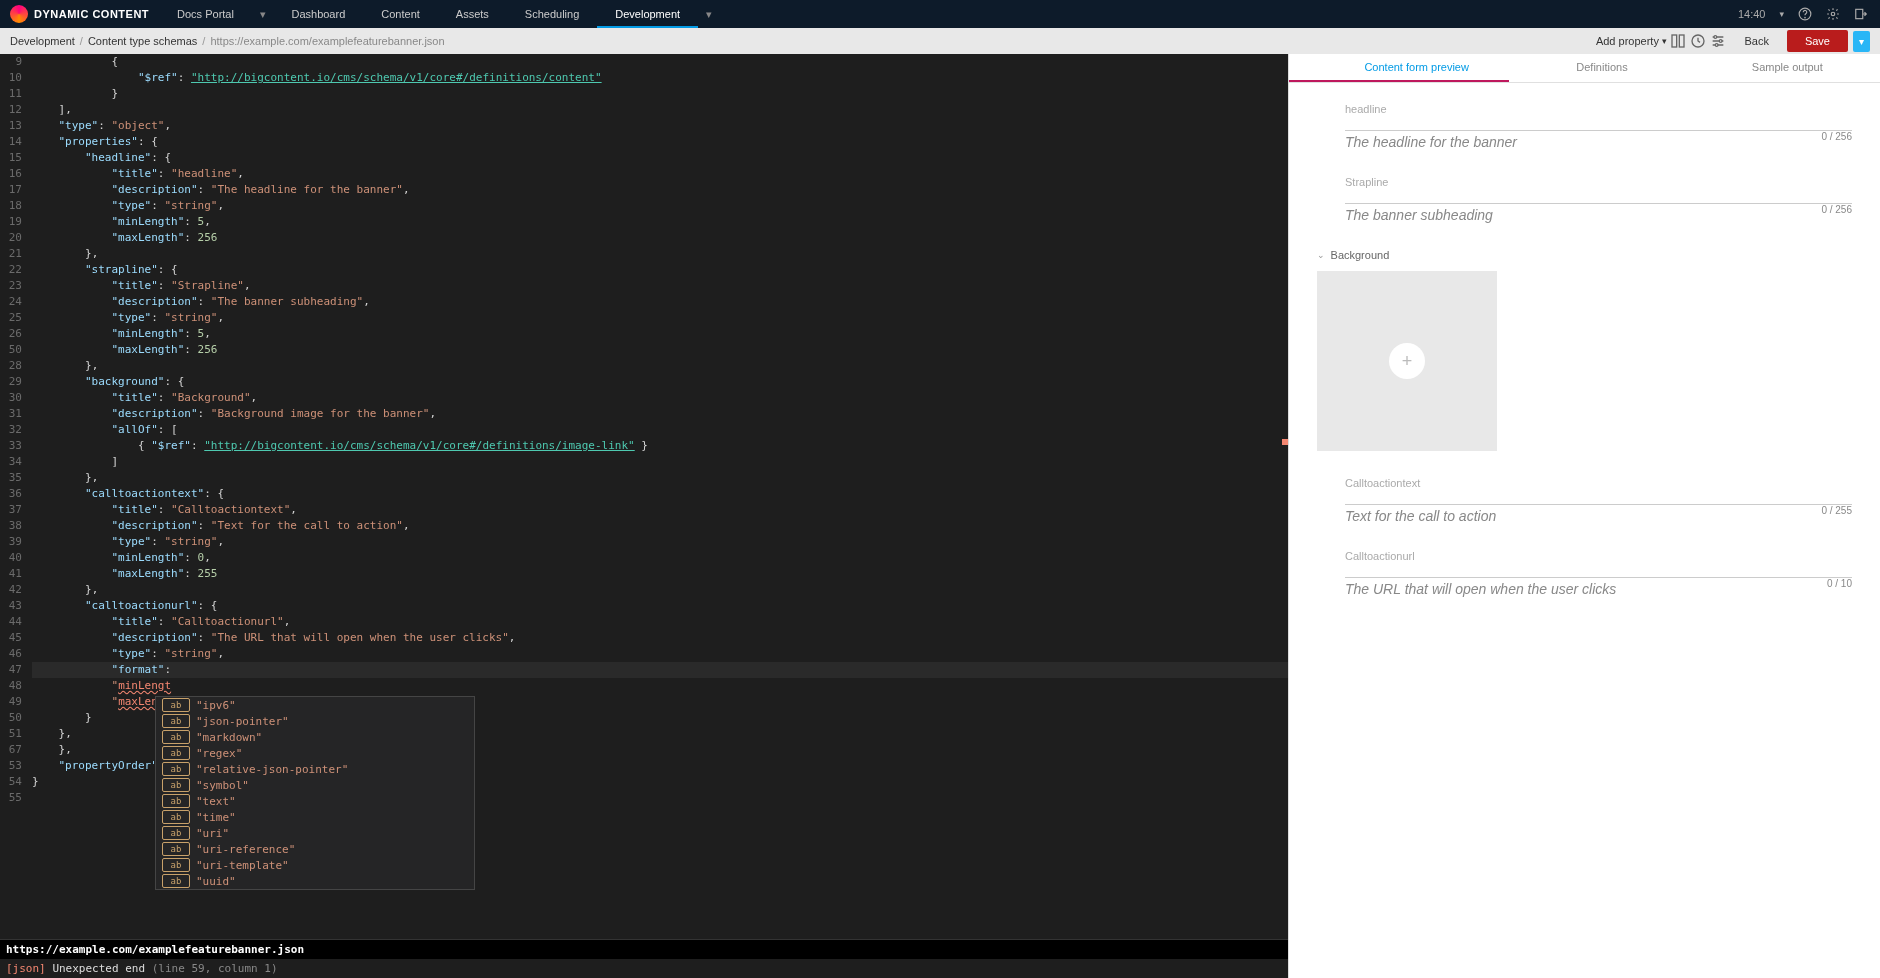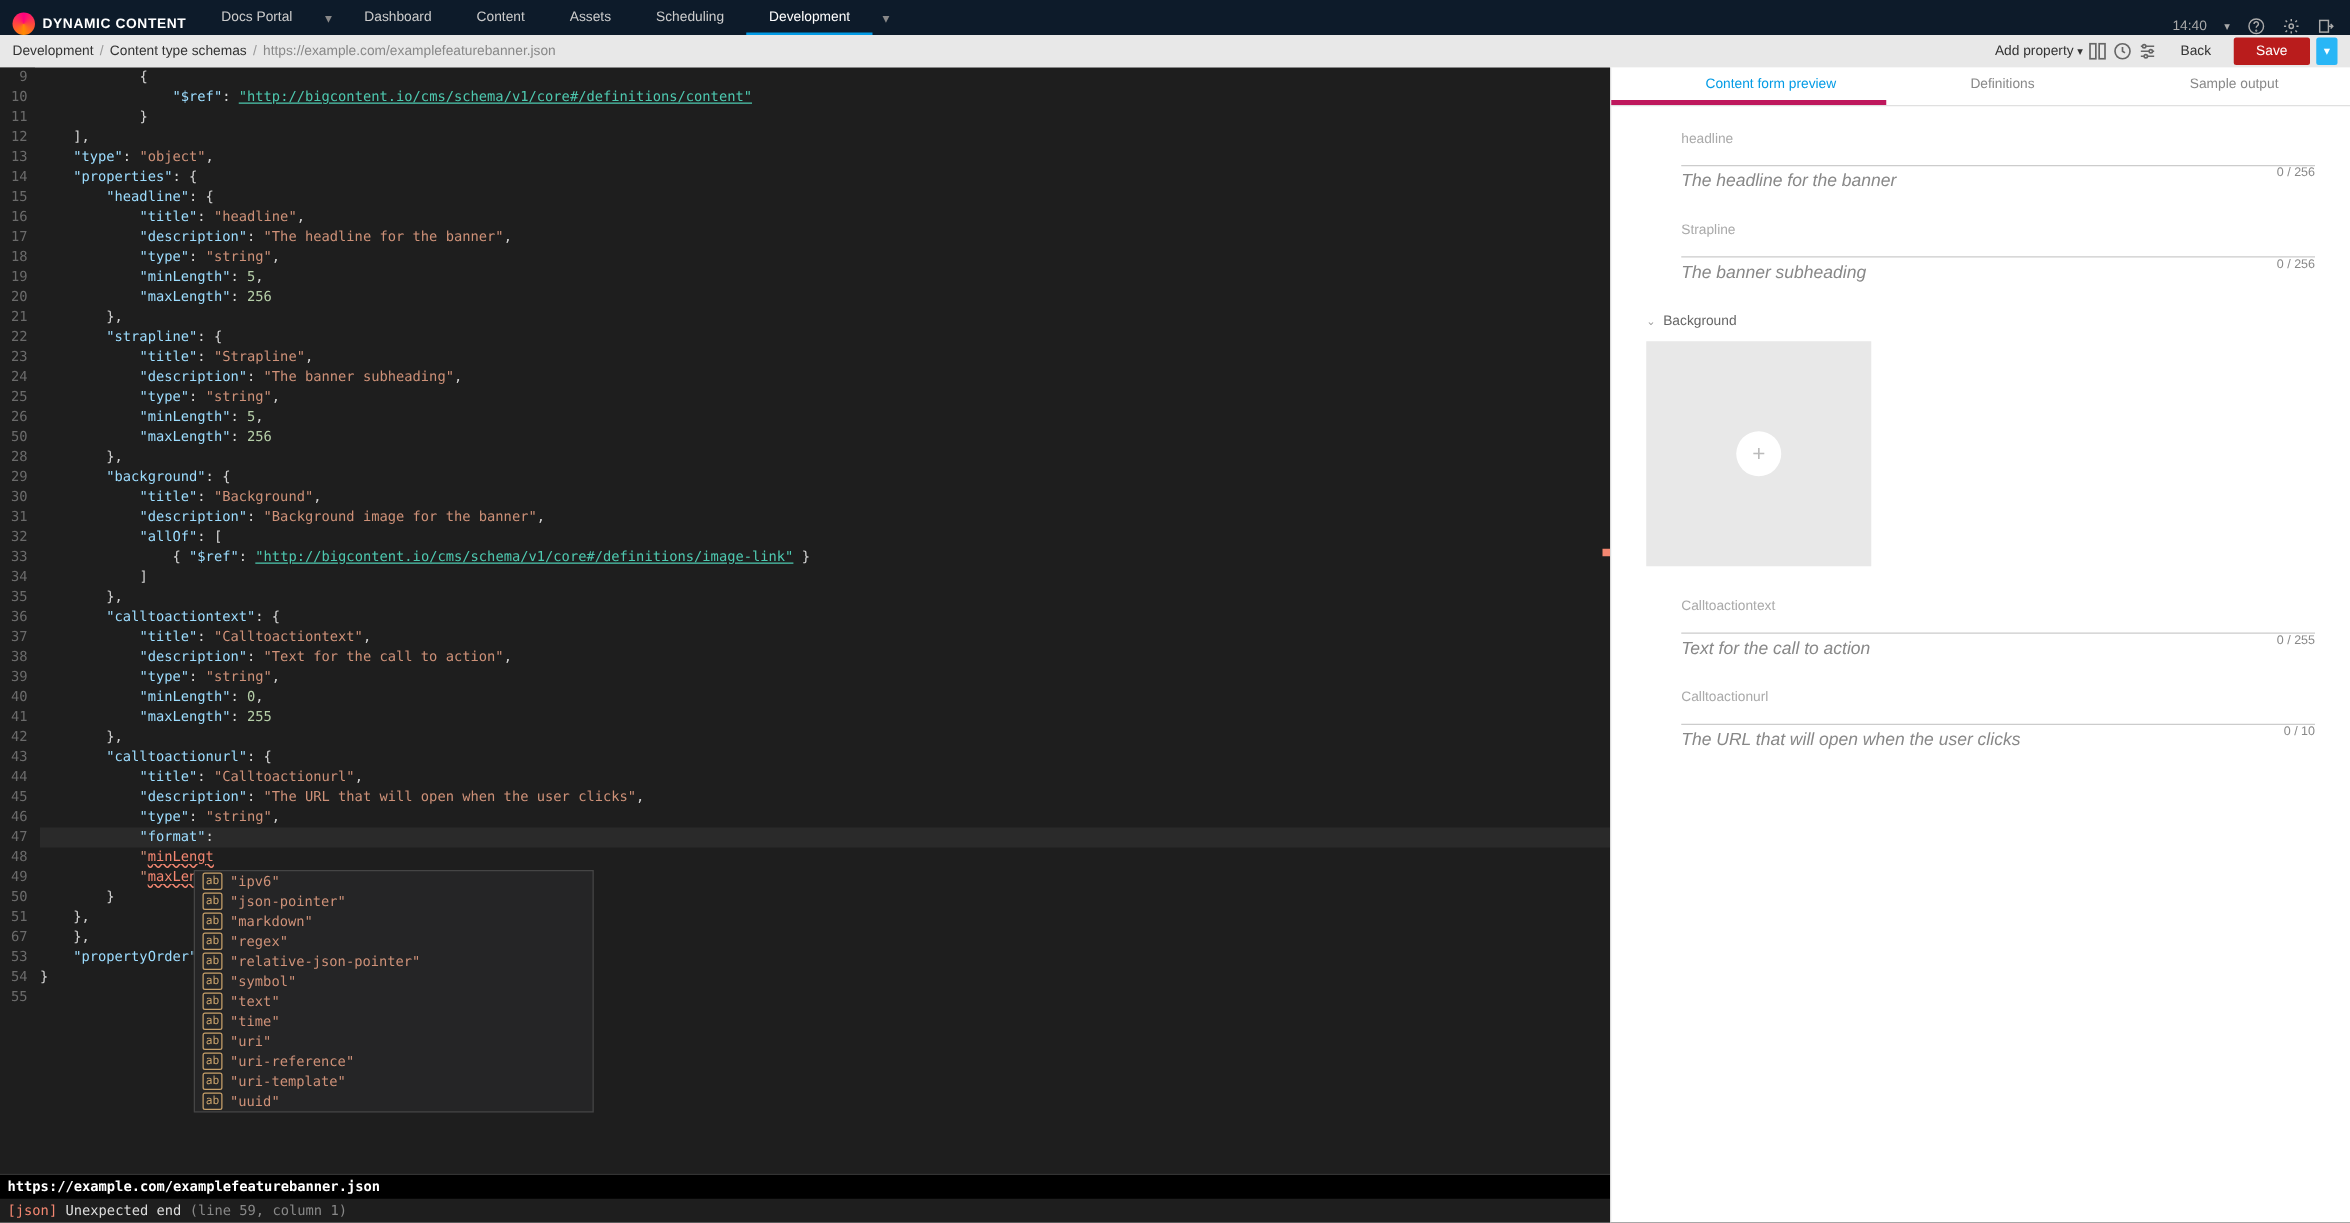--- a/index.html
+++ b/index.html
@@ -1,19 +1,19 @@
 <!DOCTYPE html>
 <html><head>
 <meta charset="utf-8">
 <style>
 * { margin:0; padding:0; box-sizing:border-box; }
 body { font-family:-apple-system,BlinkMacSystemFont,"Segoe UI",Arial,sans-serif; background:#f5f5f5; color:#333; height:978px; width:1880px; overflow:hidden; }
 
 
-.topbar { height:28px; background:#0d1b2a; display:flex; align-items:flex-end; color:#fff; font-size:11px; }
+.topbar { height:28px; background:#0d1b2a; display:flex; align-items:center; color:#fff; font-size:11px; }
 .logo { display:flex; align-items:center; padding:0 10px; gap:6px; }
 .logo-swirl { width:18px; height:18px; border-radius:50%; background:conic-gradient(#ff0080,#ff8c00,#ff0080); }
 .brand { font-weight:700; letter-spacing:.5px; font-size:11px; }
 .topnav { display:flex; align-items:center; }
 .topnav-item { padding:0 18px; cursor:pointer; color:#ccc; height:28px; line-height:28px; }
 .topnav-item.active { color:#fff; border-bottom:2px solid #039be5; }
 .topnav-dd { padding:0 8px; color:#888; }
 .top-right { margin-left:auto; display:flex; align-items:center; gap:14px; padding-right:12px; color:#aaa; }
 .top-icon { width:14px; height:14px; cursor:pointer; }
 
@@ -40,35 +40,35 @@
 .k { color:#9cdcfe; }   
 .s { color:#ce9178; }   
 .n { color:#b5cea8; }   
 .p { color:#d4d4d4; }   
 .u { color:#4ec9b0; text-decoration:underline; }   
 .err { color:#f48771; text-decoration:underline wavy #f48771; }
 
 
 .autocomplete { position:absolute; left:155px; top:calc(16px*40 + 2px); width:320px; background:#252526; border:1px solid #454545; font-family:Consolas,Monaco,monospace; font-size:11px; z-index:10; }
 .ac-row { display:flex; align-items:center; padding:1px 6px; color:#ce9178; cursor:pointer; }
-.ac-ico { width:16px; height:14px; margin-right:6px; display:inline-flex; align-items:center; justify-content:center; color:#c8a16a; font-size:9px; border:1px solid #c8a16a; border-radius:2px; }
+.ac-ico { width:28px; height:14px; margin-right:6px; display:inline-flex; align-items:center; justify-content:center; color:#c8a16a; font-size:9px; border:1px solid #c8a16a; border-radius:2px; }
 
 
 .problems { background:#1e1e1e; border-top:1px solid #333; font-family:Consolas,Monaco,monospace; font-size:11px; }
 .prob-file { background:#000; color:#fff; padding:3px 6px; font-weight:bold; }
 .prob-line { padding:3px 6px; color:#ccc; }
 .prob-tag { color:#f48771; }
 .prob-msg { color:#ddd; }
 .prob-loc { color:#888; }
 
 
 .preview-panel { width:592px; background:#fff; display:flex; flex-direction:column; border-left:1px solid #ddd; }
 .preview-tabs { display:flex; border-bottom:1px solid #e0e0e0; font-size:11px; }
 .ptab { flex:1; text-align:center; padding:7px 0; color:#888; cursor:pointer; }
-.ptab.active { color:#039be5; border-bottom:4px solid #be185d;padding-left:35px; }
+.ptab.active { color:#039be5; border-bottom:2px solid #be185d;padding-left:35px; }
 .preview-body { padding:20px 28px; overflow-y:auto; flex:1; }
 .field { margin-bottom:26px; position:relative;margin-left:28px; }
 .field-label { font-size:11px; color:#aaa; }
 .field-line { border-bottom:1px solid #ccc; height:16px; }
 .field-desc { font-size:14px; color:#888; margin-top:3px;font-style:italic; }
 .field-count { font-size:10px; color:#888; position:absolute; right:0; top:28px; }
 .section-hdr { font-size:11px; color:#666; display:flex; align-items:center; gap:6px; margin-bottom:10px; }
 .chev { font-size:9px; color:#999; }
 .img-drop { width:180px; height:180px; background:#e8e8e8; display:flex; align-items:center; justify-content:center; cursor:pointer; }
 .img-plus { width:36px; height:36px; border-radius:50%; background:#fff; display:flex; align-items:center; justify-content:center; color:#bbb; font-size:18px; }

